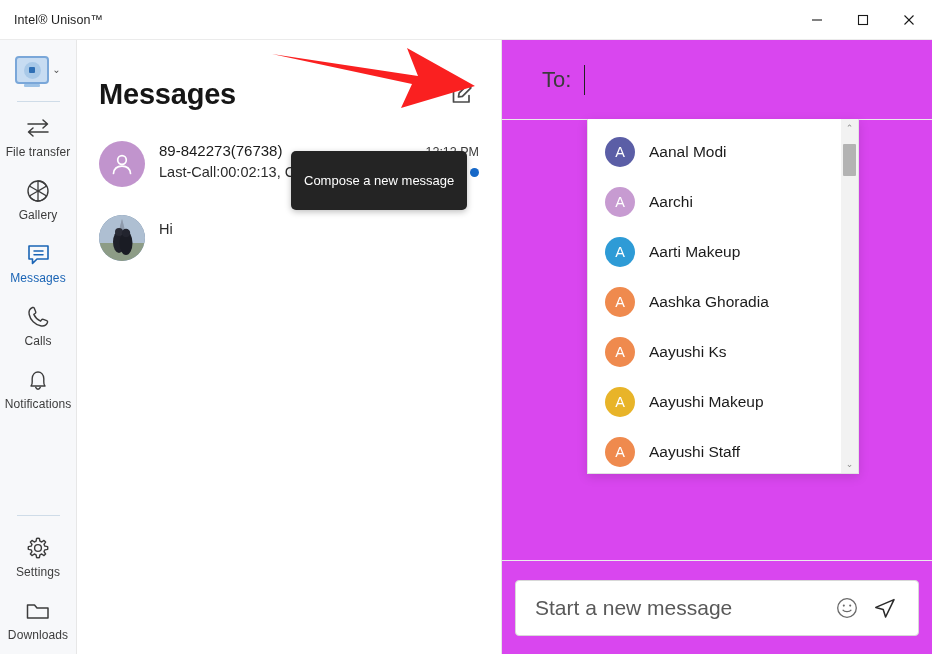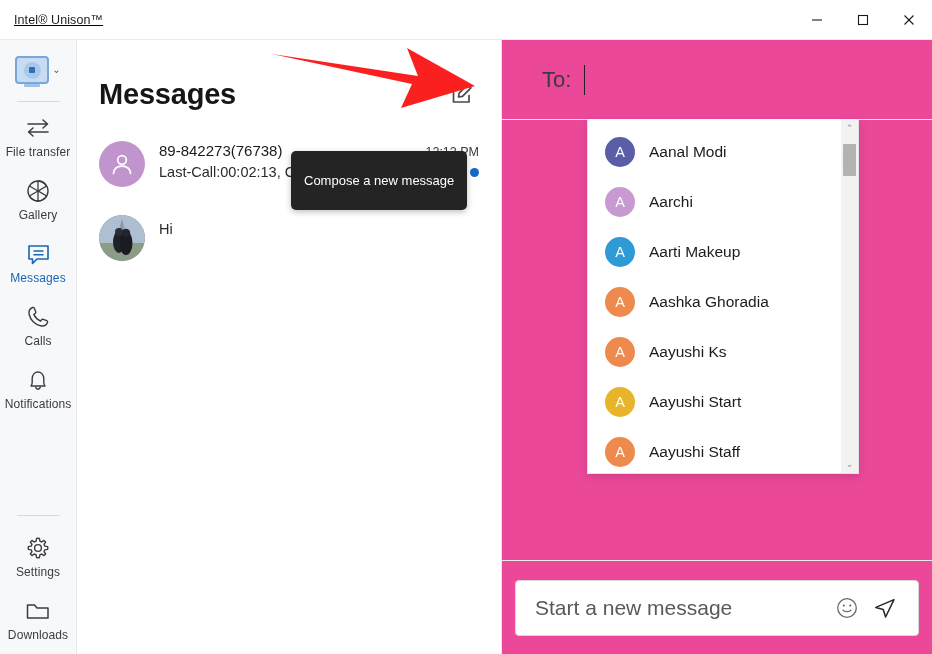--- a/index.html
+++ b/index.html
@@ -18,21 +18,20 @@
   }
 
   
   .titlebar {
     height: 40px;
     flex: 0 0 40px;
     display: flex;
     align-items: center;
     background: #ffffff;
     border-bottom: 1px solid #ebebeb;
-    text-decoration: underline;
   }
   .titlebar-title {
     font-size: 12.5px;
     color: #1c1c1c;
     padding-left: 14px;
     letter-spacing: .1px;
     white-space: nowrap;
   }
   .titlebar-spacer { flex: 1; }
   .win-btns { display: flex; height: 40px; }
@@ -191,21 +190,21 @@
     border-radius: 50%;
     background: #1668c8;
     flex: 0 0 9px;
   }
 
   
   .right-pane {
     flex: 1;
     display: flex;
     flex-direction: column;
-    background: #ec4899;
+    background: #d946ef;
     position: relative;
     min-width: 0;
   }
   .to-bar {
     height: 80px;
     flex: 0 0 80px;
     display: flex; align-items: center;
     padding: 0 0 0 40px;
     border-bottom: 1px solid #ebebeb;
   }
@@ -559,21 +558,21 @@
               <span class="dd-name">Aashka Ghoradia</span>
             </div>
 
             <div class="dd-item">
               <span class="dd-avatar" style="background:#ef8a4e">A</span>
               <span class="dd-name">Aayushi Ks</span>
             </div>
 
             <div class="dd-item">
               <span class="dd-avatar" style="background:#e8b429">A</span>
-              <span class="dd-name">Aayushi Start</span>
+              <span class="dd-name">Aayushi Makeup</span>
             </div>
 
             <div class="dd-item">
               <span class="dd-avatar" style="background:#ef8a4e">A</span>
               <span class="dd-name">Aayushi Staff</span>
             </div>
 
           </div>
 
           <div class="dd-scroll">

